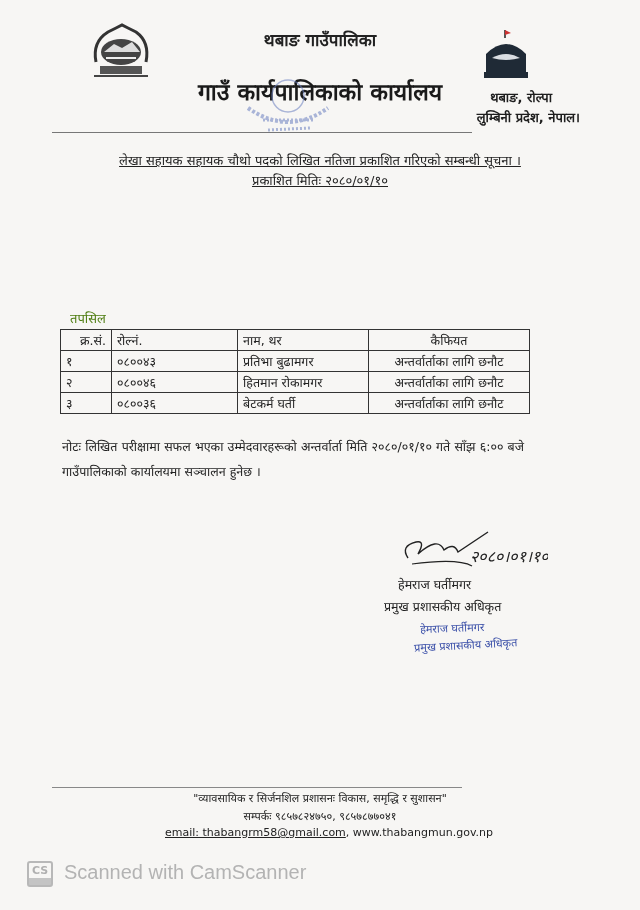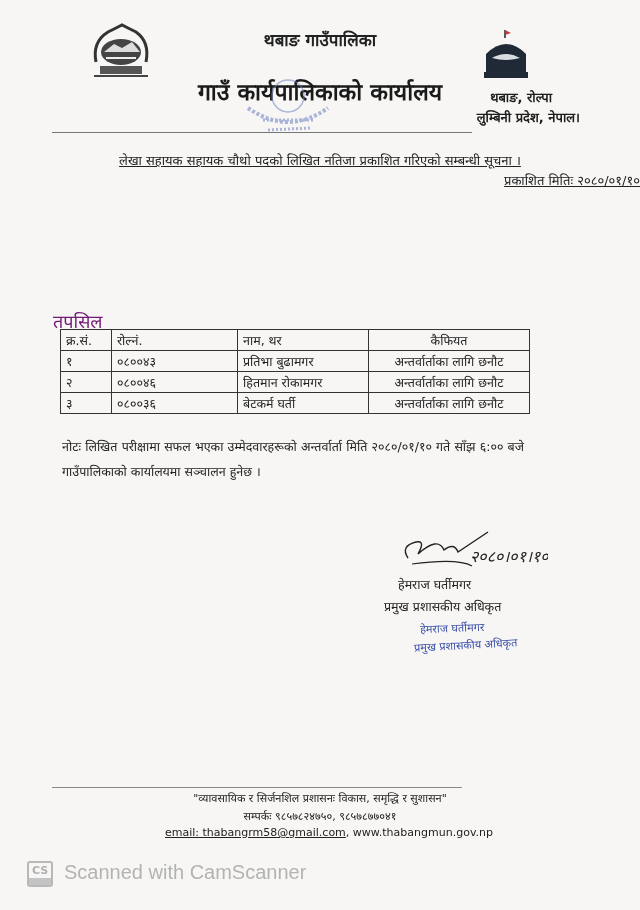--- a/index.html
+++ b/index.html
@@ -31,39 +31,39 @@
     position: absolute; left: 238px; top: 78px; width: 100px; height: 56px;
     opacity: 0.55;
   }
 
   
   .subject {
     position: absolute; left: 0; width: 640px; top: 151px; text-align: center;
     font-size: 13px; text-decoration: underline; color: #222;
   }
   .pubdate {
-    position: absolute; left: 0; width: 640px; top: 171px; text-align: right;
+    position: absolute; left: 0; width: 640px; top: 171px; text-align: center;
     font-size: 13px; text-decoration: underline; color: #222;
   }
 
   
   .body-text {
     position: absolute; left: 62px; width: 462px; top: 236px;
     font-size: 12.5px; line-height: 25px; text-align: justify; color: #222;
   }
-  .tapasil { position: absolute; left: 53px; top: 309px; font-size: 18px; color: #701a75; }
+  .tapasil { position: absolute; left: 70px; top: 309px; font-size: 13px; color: #4d7c0f; }
 
   table.results {
     position: absolute; left: 60px; top: 329px; width: 470px;
     border-collapse: collapse; font-size: 12.5px; color: #222;
   }
   table.results td, table.results th {
     border: 1px solid #333; height: 20px; padding: 0 5px; font-weight: normal; text-align: left;
   }
-  table.results .c1 { width: 40px; }
+  table.results .c1 { width: 40px; text-align: right; }
   table.results .c2 { width: 115px; }
   table.results .c3 { width: 120px; }
   table.results th.c4 { text-align: center; }
   table.results td.c4 { text-align: center; }
 
   .note {
     position: absolute; left: 62px; width: 462px; top: 434px;
     font-size: 12.5px; line-height: 25px; text-align: justify; color: #222;
   }
 

